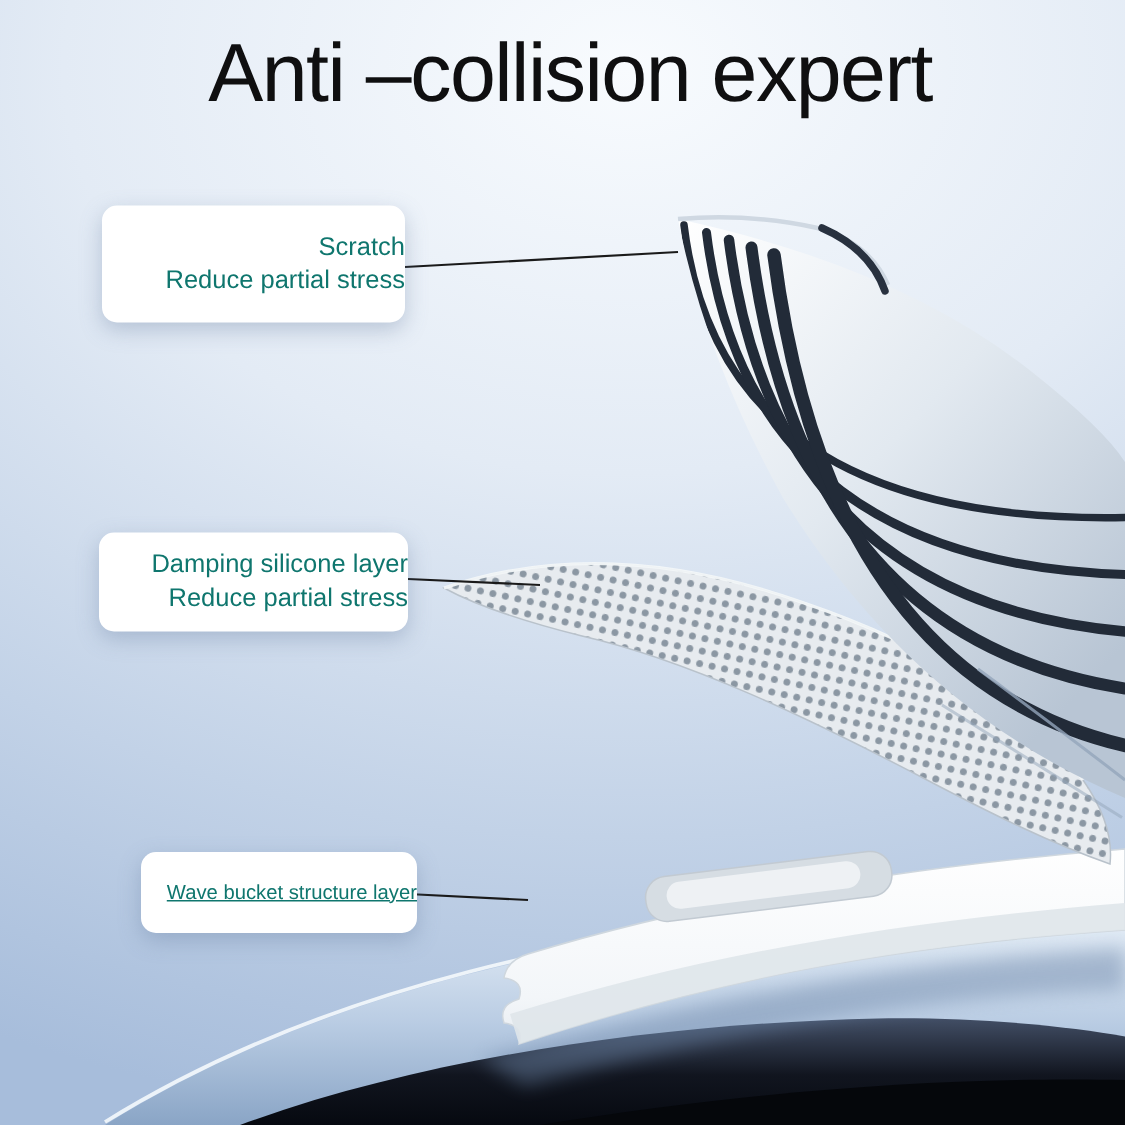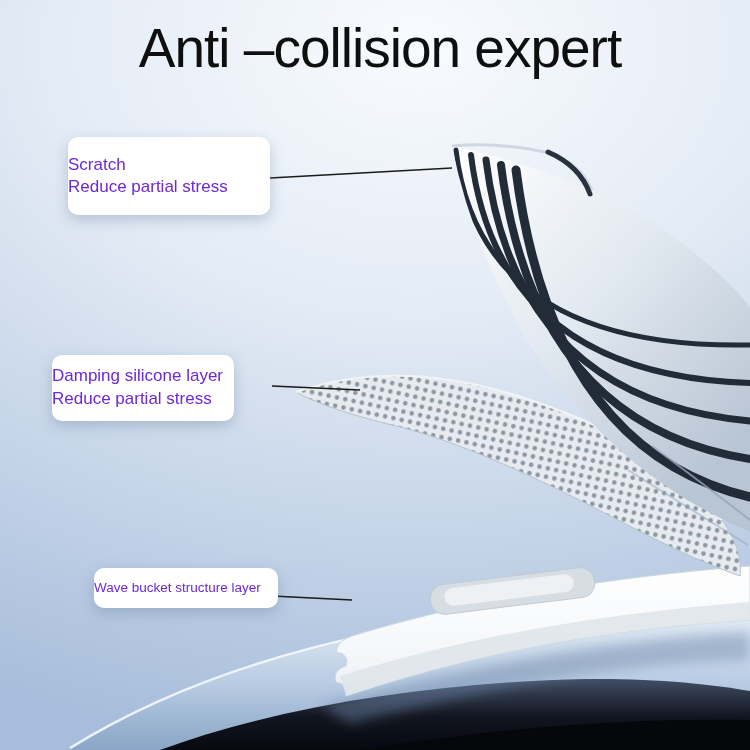--- a/index.html
+++ b/index.html
@@ -11,27 +11,27 @@
   }
   .title{
     position:absolute;top:16px;left:0;width:100%;
     text-align:center;font-size:55px;font-weight:500;color:#0f0f10;
     letter-spacing:-1px;white-space:nowrap;
   }
   .art{position:absolute;left:0;top:0;width:750px;height:750px;}
   .callout{
     position:absolute;background:#ffffff;border-radius:10px;
     box-shadow:0 5px 14px rgba(96,120,156,.35);
-    text-align:left;color:#6d28d9;
+    text-align:right;color:#0f766e;
     display:flex;flex-direction:column;justify-content:center;
   }
   .callout .cl{display:block;}
   .callout-1{left:68px;top:137px;width:202px;height:78px;font-size:17px;line-height:1.32;}
-  .callout-2{left:52px;top:355px;width:182px;height:66px;font-size:17px;line-height:1.35;}
-  .callout-3{left:94px;top:568px;width:184px;height:40px;font-size:13.5px;line-height:1.4;}
+  .callout-2{left:66px;top:355px;width:206px;height:66px;font-size:17px;line-height:1.35;}
+  .callout-3{left:94px;top:568px;width:184px;height:54px;font-size:13.5px;line-height:1.4;text-decoration:underline;}
 </style>
 </head>
 <body>
 
 <div class="stage">
 
   <svg class="art" viewBox="0 0 750 750" aria-hidden="true">
     <defs>
       <linearGradient id="ribbonGrad" gradientUnits="userSpaceOnUse" x1="452" y1="146" x2="750" y2="430">
         <stop offset="0" stop-color="#ffffff"></stop>

